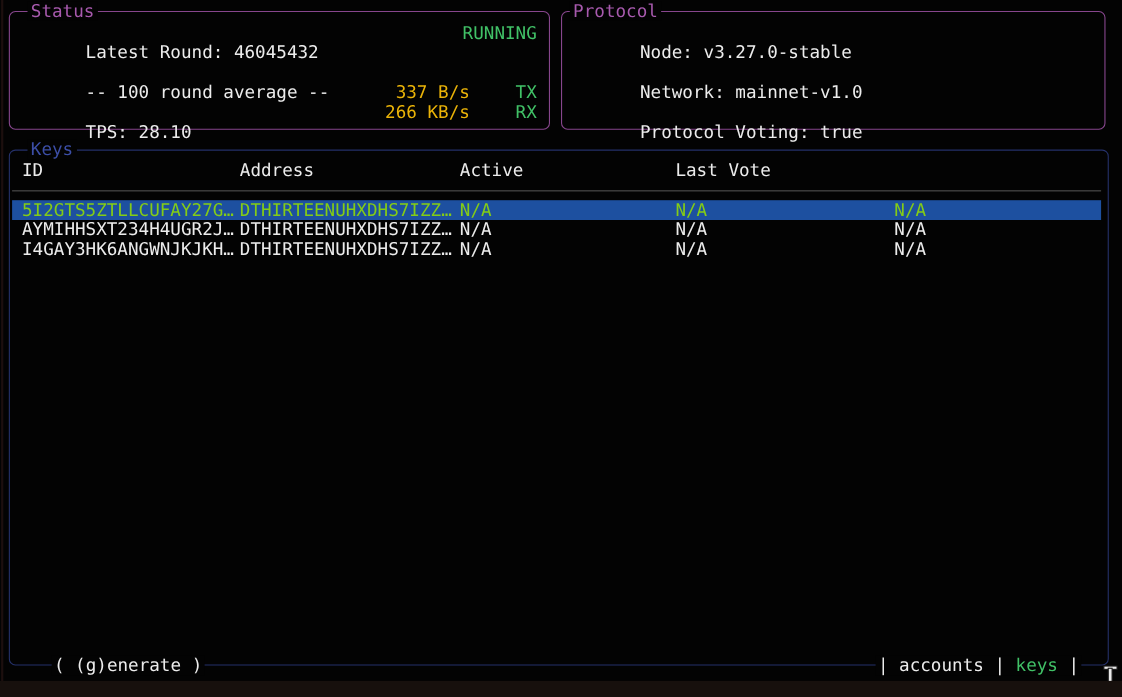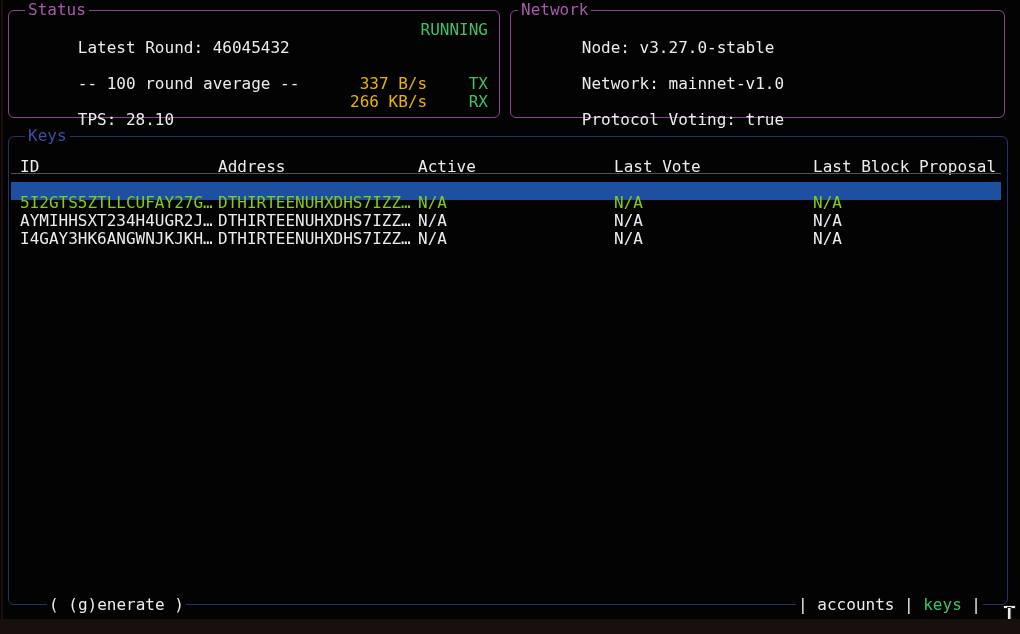--- a/index.html
+++ b/index.html
@@ -28,21 +28,21 @@
   .t-purple{color:#a85aae;}
   .t-blue{color:#3c4ea6;}
   .line{position:absolute;left:11px;right:11px;height:18px;line-height:18px;white-space:pre;}
   .rgt{position:absolute;right:0;top:0;display:flex;gap:9.6px;}
   .green{color:#41c167;margin-left:32px;}
   .white{color:#eab308;}
   .divider{position:absolute;left:2px;right:6px;height:1px;background:#525252;}
   .hdr{position:absolute;left:2px;right:6px;height:18px;line-height:18px;}
   .row{position:absolute;left:2px;right:6px;height:18px;line-height:18px;cursor:default;}
   .row.selected{background:#1d50a0;color:#84cc16;}
-  .cell{position:absolute;top:12px;white-space:pre;}
+  .cell{position:absolute;top:0;white-space:pre;}
   .c0{left:9px;} .c1{left:207px;} .c2{left:407px;} .c3{left:603px;} .c4{left:802px;}
   .btn-generate{
     position:absolute;bottom:-10px;left:38px;height:18px;line-height:18px;
     background:#030303;padding:0 2px;color:#ececec;cursor:pointer;
   }
   .tabbar{
     position:absolute;bottom:-10px;right:24px;height:18px;line-height:18px;
     background:#030303;display:flex;gap:9.6px;padding:0 2px;
   }
   .tab{cursor:pointer;}
@@ -78,41 +78,40 @@
     <div class="line" style="top:82px">
       <span>TPS: 28.10</span>
       <span class="rgt">
         <span class="white">266 KB/s</span>
         <span class="green">RX</span>
       </span>
     </div>
   </div>
 
   <div class="panel panel-protocol">
-    <span class="ptitle t-purple" style="left:7px">Network</span>
+    <span class="ptitle t-purple" style="left:7px">Protocol</span>
     <div class="line" style="top:10px;left:13px">
       <span>Node: v3.27.0-stable</span>
     </div>
     <div class="line" style="top:46px;left:13px">
       <span>Network: mainnet-v1.0</span>
     </div>
     <div class="line" style="top:82px;left:13px">
       <span>Protocol Voting: true</span>
     </div>
   </div>
 
   <div class="panel panel-keys">
     <span class="ptitle t-blue" style="left:16px">Keys</span>
 
     <div class="hdr" style="top:9px">
       <span class="cell c0">ID</span>
       <span class="cell c1">Address</span>
       <span class="cell c2">Active</span>
       <span class="cell c3">Last Vote</span>
-      <span class="cell c4">Last Block Proposal</span>
     </div>
 
     <div class="divider" style="top:36px"></div>
 
     <div class="row selected" style="top:45px">
       <span class="cell c0">5I2GTS5ZTLLCUFAY27G…</span>
       <span class="cell c1">DTHIRTEENUHXDHS7IZZ…</span>
       <span class="cell c2">N/A</span>
       <span class="cell c3">N/A</span>
       <span class="cell c4">N/A</span>

